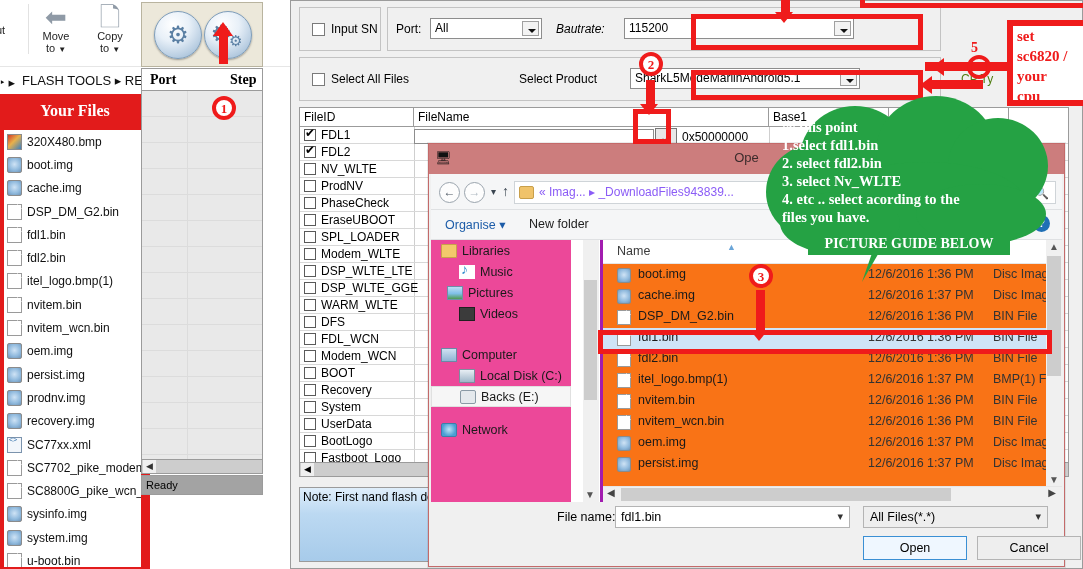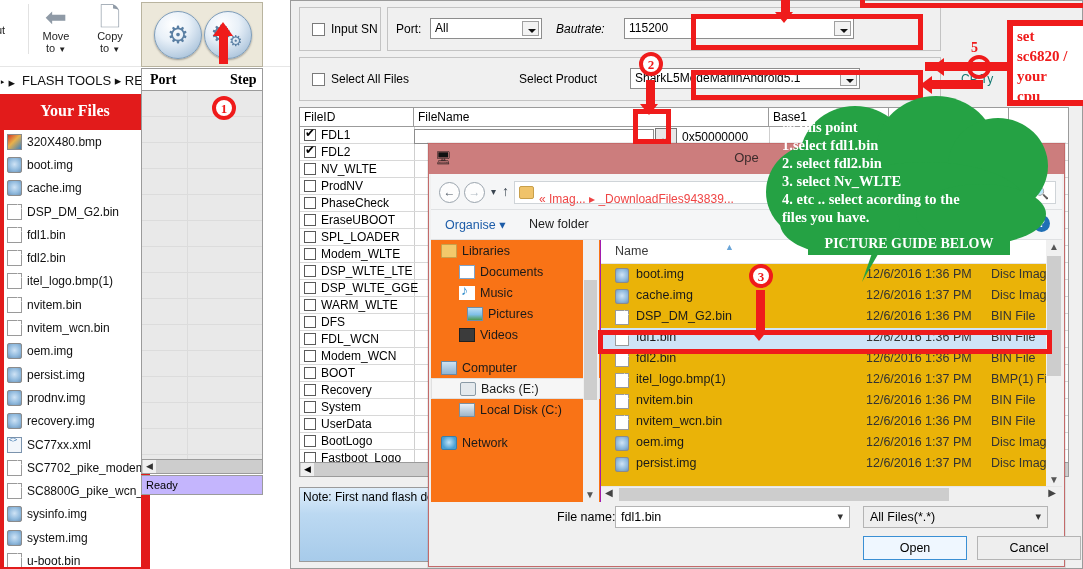--- a/index.html
+++ b/index.html
@@ -52,21 +52,21 @@
   #portgrid { left:141px; top:68px; width:122px; height:406px; background:#e9e9e9; border:1px solid #9b9b9b; }
   .gridhead { position:absolute; left:0; top:0; width:100%; height:22px; background:#fff;
      border-bottom:1px solid #9b9b9b; }
   .gridhead .gh { position:absolute; top:3px; font-weight:bold; font-size:14px;
      font-family:"Liberation Serif", serif; }
   .gridcell { position:absolute; left:0; width:100%; height:26px; border-bottom:1px solid #dcdcdc; }
   .gridvline { position:absolute; left:45px; top:22px; width:1px; bottom:14px; background:#dcdcdc; }
   #gridhsb { position:absolute; left:0; bottom:0; width:100%; height:14px; background:#cdcdcd; border-top:1px solid #9b9b9b;}
   #gridhsb .arrow { position:absolute; left:1px; top:0; width:13px; height:13px; background:#efefef;
      font-size:9px; text-align:center; line-height:13px; color:#333; }
-  #statusbar { left:141px; top:475px; width:122px; height:20px; background:#c4b5fd; border:1px solid #9b9b9b;padding-left:8px; }
+  #statusbar { left:141px; top:475px; width:122px; height:20px; background:#a3a3a3; border:1px solid #9b9b9b;padding-left:8px; }
   #statusbar span { position:absolute; left:4px; top:3px; font-size:11px; }
 
   
   #toolpane { left:290px; top:0; width:793px; height:569px; background:#f0f0f0; border:1px solid #9b9b9b; }
 
   .groupbox { position:absolute; background:#f0f0f0; border:1px solid #c3c3c3; }
   .lbl { position:absolute; font-size:12px; color:#000; }
   .cbx { position:absolute; width:13px; height:13px; border:1px solid #7a7a7a; background:#fff; }
   .combo { position:absolute; background:#fff; border:1px solid #8d8d8d; }
   .combo .txt { position:absolute; left:4px; top:2px; font-size:12px; white-space:nowrap;text-align:right;}
@@ -92,67 +92,67 @@
   #dotsbtn { position:absolute; left:355px; top:20px; width:22px; height:17px; background:#e8e8e8;
      border:1px solid #767676; font-size:11px; text-align:center; line-height:15px; }
   #base1val { position:absolute; left:382px; top:22px; font-size:12px; }
 
   
   #notebox { position:absolute; left:8px; top:486px; width:262px; height:75px;
      background:linear-gradient(180deg,#dfeefb 0%, #bcd9f2 35%, #a7cbea 100%); border:1px solid #9b9b9b; }
   #notebox span { position:absolute; left:3px; top:2px; font-size:12px; white-space:nowrap; }
 
   
-  #cptype { position:absolute; left:961px; top:72px; font-size:12px; color:#0f766e; }
+  #cptype { position:absolute; left:961px; top:72px; font-size:12px; color:#4d7c0f; }
 
   
   #opendlg { left:428px; top:143px; width:637px; height:424px; background:#f0f0f0;
      border:1px solid #c46a6a; box-shadow:0 0 0 1px rgba(0,0,0,.08); }
   #dlgtitle { position:absolute; left:0; top:0; width:100%; height:30px; background:#cc7d7d; }
   #dlgtitle .ttl { position:absolute; left:50%; transform:translateX(-50%); top:6px;
      color:#3b2b2b; font-size:13px; }
   #dlgicon { position:absolute; left:6px; top:6px; width:18px; height:18px; font-size:13px; color:#111; }
   #dlgclose { position:absolute; right:0; top:0; width:46px; height:30px; color:#fff; font-size:15px;
      text-align:center; line-height:29px; }
   #dlgbody { position:absolute; left:2px; top:30px; right:2px; bottom:2px; background:#fff; }
 
   #navbar { position:absolute; left:0; top:0; width:100%; height:36px; background:#f5f6f7; border-bottom:1px solid #dfe1e3;}
   .navcirc { position:absolute; top:8px; width:21px; height:21px; border-radius:50%; border:1px solid #9aa4ad;
      color:#4a5560; font-size:12px; text-align:center; line-height:19px; background:#fdfdfd; }
   #addrbar { position:absolute; left:83px; top:7px; width:420px; height:23px; background:#fff; border:1px solid #cfd4d8; }
   #addrbar .folder { position:absolute; left:4px; top:4px; width:15px; height:13px; background:#f0c36a; border:1px solid #c89f4a; border-radius:2px;}
-  #addrbar .path { position:absolute; left:24px; top:3px; font-size:12px; color:#ef4444; white-space:nowrap;margin-top:7px; }
+  #addrbar .path { position:absolute; left:24px; top:3px; font-size:12px; color:#8b5cf6; white-space:nowrap; }
   #searchbox { position:absolute; left:505px; top:7px; right:6px; height:23px; background:#fff; border:1px solid #cfd4d8; }
   #searchbox .mag { position:absolute; right:6px; top:4px; font-size:12px; color:#5b6670; }
 
   #cmdbar { position:absolute; left:0; top:36px; width:100%; height:30px; background:#f5f6f7; border-bottom:1px solid #dfe1e3;}
   #cmdbar .organise { position:absolute; left:14px; top:7px; font-size:12.5px; color:#1c5ca8;}
   #cmdbar .newfolder { position:absolute; left:98px; top:7px; font-size:12.5px; color:#222;}
   #cmdbar .viewico { position:absolute; right:46px; top:6px; width:16px; height:15px; border:1px solid #2f72b5;}
   #cmdbar .helpico { position:absolute; right:12px; top:5px; width:17px; height:17px; border-radius:50%;
      background:#1f6fb5; color:#fff; font-size:11px; text-align:center; line-height:17px; font-weight:bold; }
 
-  #navpane { position:absolute; left:0; top:66px; width:169px; bottom:62px; background:#f97316; }
+  #navpane { position:absolute; left:0; top:66px; width:140px; bottom:62px; background:#ec4899; }
   .navitem { position:relative; height:21px; font-size:12.5px; color:#1a1a1a; display:flex; align-items:center; white-space:nowrap;}
   .navitem .ni { width:16px; height:14px; margin-right:5px; flex:0 0 16px; position:relative; }
   .nav-lib { background:#f3c96b; border:1px solid #c9a14b; border-radius:1px;}
   .nav-doc { background:#fff; border:1px solid #7fa4c9;}
   .nav-mus { background:#fff; }
   .nav-mus:after{content:"\266A"; position:absolute; left:2px; top:-4px; color:#2f8ccc; font-size:14px;}
   .nav-pic { background:linear-gradient(180deg,#bfe0f5 0%, #7fbfe8 55%, #4f9a50 100%); border:1px solid #6f8ea8;}
   .nav-vid { background:#3b3b3b; border:1px solid #202020;}
   .nav-comp{ background:linear-gradient(180deg,#cfe2f2 0%,#8fb4d4 100%); border:1px solid #6a89a6;}
   .nav-disk{ background:linear-gradient(180deg,#e8eef4 0%,#9fb6c9 100%); border:1px solid #7b8f9f;}
   .nav-drv { background:#e4e9ed; border:1px solid #8a9aa6; border-radius:2px;}
   .nav-net { background:radial-gradient(circle at 50% 45%, #bfe3f7 0%, #4a9fd4 70%); border:1px solid #3d7fa8; border-radius:2px;}
   #navscroll { position:absolute; left:152px; top:66px; width:16px; bottom:62px; background:#f0f0f0; }
   #navscroll .thumb{ position:absolute; left:1px; top:40px; width:13px; height:120px; background:#cdcdcd; }
   #navscroll .dn { position:absolute; left:2px; bottom:2px; font-size:10px; color:#555; }
 
-  #listpane { position:absolute; left:169px; top:66px; right:0; bottom:62px; background:#eab308; border-left:1px solid #a21caf;}
+  #listpane { position:absolute; left:169px; top:66px; right:0; bottom:62px; background:#f97316; border-left:3px solid #a21caf;}
   #listhead { position:absolute; left:0; top:0; width:100%; height:24px; background:#fff; border-bottom:1px solid #e6e6e6;}
   #listhead .hname { position:absolute; left:14px; top:4px; font-size:12.5px; color:#3b3b3b;}
   #listhead .sortmark { position:absolute; left:124px; top:2px; font-size:9px; color:#6aa5d8;}
   .filerow { position:absolute; left:0; width:100%; height:21px; }
   .filerow .fic { position:absolute; left:14px; top:3px; width:14px; height:15px; }
   .filerow .fnm { position:absolute; left:35px; top:2px; font-size:12.5px; color:#1a1a1a; white-space:nowrap;}
   .filerow .fdt { position:absolute; left:265px; top:2px; font-size:12.5px; color:#333; white-space:nowrap;}
   .filerow .ftp { position:absolute; left:390px; top:2px; font-size:12.5px; color:#333; white-space:nowrap;}
   .filerow.sel { background:#cfe4f7; }
   #listvsb { position:absolute; right:0; top:0; width:16px; bottom:16px; background:#f0f0f0; }
@@ -516,47 +516,43 @@
       <span class="viewico"></span>
       <span class="helpico">?</span>
     </div>
 
     <div id="navpane">
         <div class="navitem" style="padding-left: 10px;">
           <span class="ni nav-lib"></span>
           <span>Libraries</span>
         </div>
         <div class="navitem" style="padding-left: 28px;">
-          <span class="ni nav-doc"></span>
-          <span>Documents</span>
-        </div>
-        <div class="navitem" style="padding-left: 28px;">
           <span class="ni nav-mus"></span>
           <span>Music</span>
         </div>
-        <div class="navitem" style="padding-left: 36px;">
+        <div class="navitem" style="padding-left: 16px;">
           <span class="ni nav-pic"></span>
           <span>Pictures</span>
         </div>
         <div class="navitem" style="padding-left: 28px;">
           <span class="ni nav-vid"></span>
           <span>Videos</span>
         </div>
         <div class="navitem" style="padding-left: 10px; height: 12px;"></div>
-        <div class="navitem" style="padding-left: 10px;">
+        <div class="navitem" style="padding-left: 10px; margin-top: 8px;">
           <span class="ni nav-comp"></span>
           <span>Computer</span>
+        </div>
+        <div class="navitem" style="padding-left: 28px;">
+          <span class="ni nav-disk"></span>
+          <span>Local Disk (C:)</span>
         </div>
         <div class="navitem" style="padding-left: 28px; background: rgb(246, 246, 246); border: 1px solid rgb(224, 224, 224);">
           <span class="ni nav-drv"></span>
           <span>Backs (E:)</span>
-        </div>
-        <div class="navitem" style="padding-left: 28px;">
-          <span class="ni nav-disk"></span>
-          <span>Local Disk (C:)</span>
         </div>
         <div class="navitem" style="padding-left: 10px; height: 12px;"></div>
         <div class="navitem" style="padding-left: 10px;">
           <span class="ni nav-net"></span>
           <span>Network</span>
         </div>
       </div>
     <div id="navscroll">
       <div class="thumb"></div>
       <span class="dn">▼</span>

